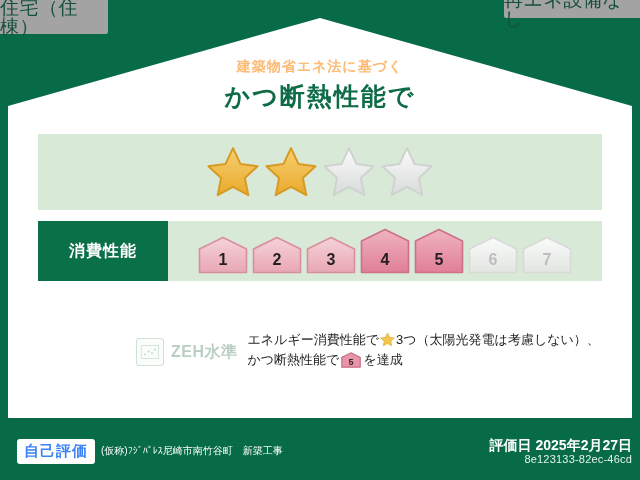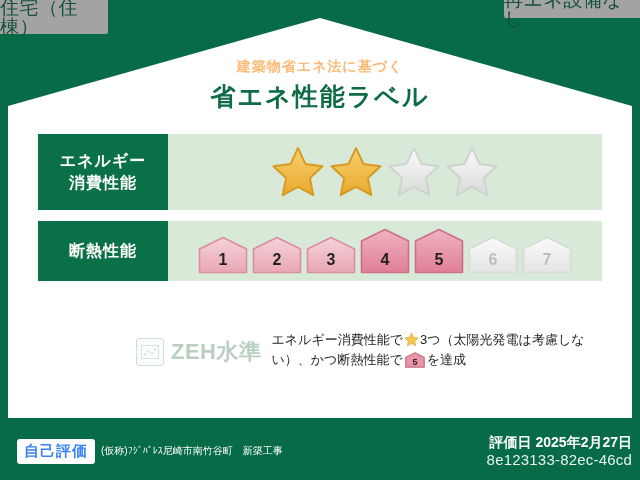--- a/index.html
+++ b/index.html
@@ -183,21 +183,21 @@
     width: 26px;
     height: 26px;
     border: 1px solid #cfe0d4;
     border-radius: 3px;
     background: #fbfdfb;
     display: flex;
     align-items: center;
     justify-content: center;
   }
   .zeh-text {
-    font-size: 22px;
+    font-size: 16px;
     font-weight: bold;
     color: #b9cfc1;
     letter-spacing: 0.5px;
   }
   .zeh-desc {
     font-size: 13px;
     line-height: 1.55;
     color: #1d1d1d;
     flex: 1;
   }
@@ -244,49 +244,45 @@
     text-align: right;
     flex: 0 0 auto;
   }
   .eval-date {
     font-size: 14px;
     font-weight: bold;
     color: #ffffff;
     line-height: 1.15;
   }
   .eval-id {
-    font-size: 15px;
+    font-size: 11px;
     color: #e7f2ec;
     font-family: "Liberation Sans", "DejaVu Sans", sans-serif;
     letter-spacing: 0.2px;
     text-align: right;
   }
 </style>
 </head>
 <body>
 
 <div id="label-root">
 
   <div class="corner-badge left">住宅（住棟）</div>
   <div class="corner-badge right">再エネ設備なし</div>
 
   <div class="house-body"></div>
 
   <div class="title-wrap">
     <div class="title-sub">建築物省エネ法に基づく</div>
-    <div class="title-main">省エネ性能ラベル</div>
+    <div class="title-main">かつ断熱性能で</div>
   </div>
 
   <div class="rows">
 
     <div class="rate-row energy">
-      <div class="row-label">
-        <span>エネルギー</span>
-        <span>消費性能</span>
-      </div>
       <div class="row-value">
         <div class="stars" id="stars">
             <svg class="star-svg" width="56" height="54" viewBox="0 0 24 24">
               <defs>
                 <linearGradient id="g0" x1="0" y1="0" x2="0" y2="1">
                   <stop offset="0%" stop-color="#f7d071"></stop>
                   <stop offset="100%" stop-color="#e9a92c"></stop>
                 </linearGradient>
               </defs>
               <polygon points="12,1.4 15.3,8.4 22.9,9.4 17.3,14.7 18.8,22.3 12,18.6 5.2,22.3 6.7,14.7 1.1,9.4 8.7,8.4" fill="url(#g0)" stroke="#d79b23" stroke-width="0.9" stroke-linejoin="round"></polygon>
@@ -317,21 +313,21 @@
                 </linearGradient>
               </defs>
               <polygon points="12,1.4 15.3,8.4 22.9,9.4 17.3,14.7 18.8,22.3 12,18.6 5.2,22.3 6.7,14.7 1.1,9.4 8.7,8.4" fill="url(#g3)" stroke="#cfd3d0" stroke-width="0.9" stroke-linejoin="round"></polygon>
             </svg>
           </div>
       </div>
     </div>
 
     <div class="rate-row insulation">
       <div class="row-label">
-        <span>断熱性能</span>
+        <span>消費性能</span>
       </div>
       <div class="row-value">
         <div class="houses" id="houses">
             <div class="hmark">
               <svg width="50" height="38" viewBox="0 0 50 38">
                 <defs>
                   <linearGradient id="hg1" x1="0" y1="0" x2="0" y2="1">
                     <stop offset="0%" stop-color="#f6d3d9"></stop>
                     <stop offset="100%" stop-color="#e8a7b4"></stop>
                   </linearGradient>

